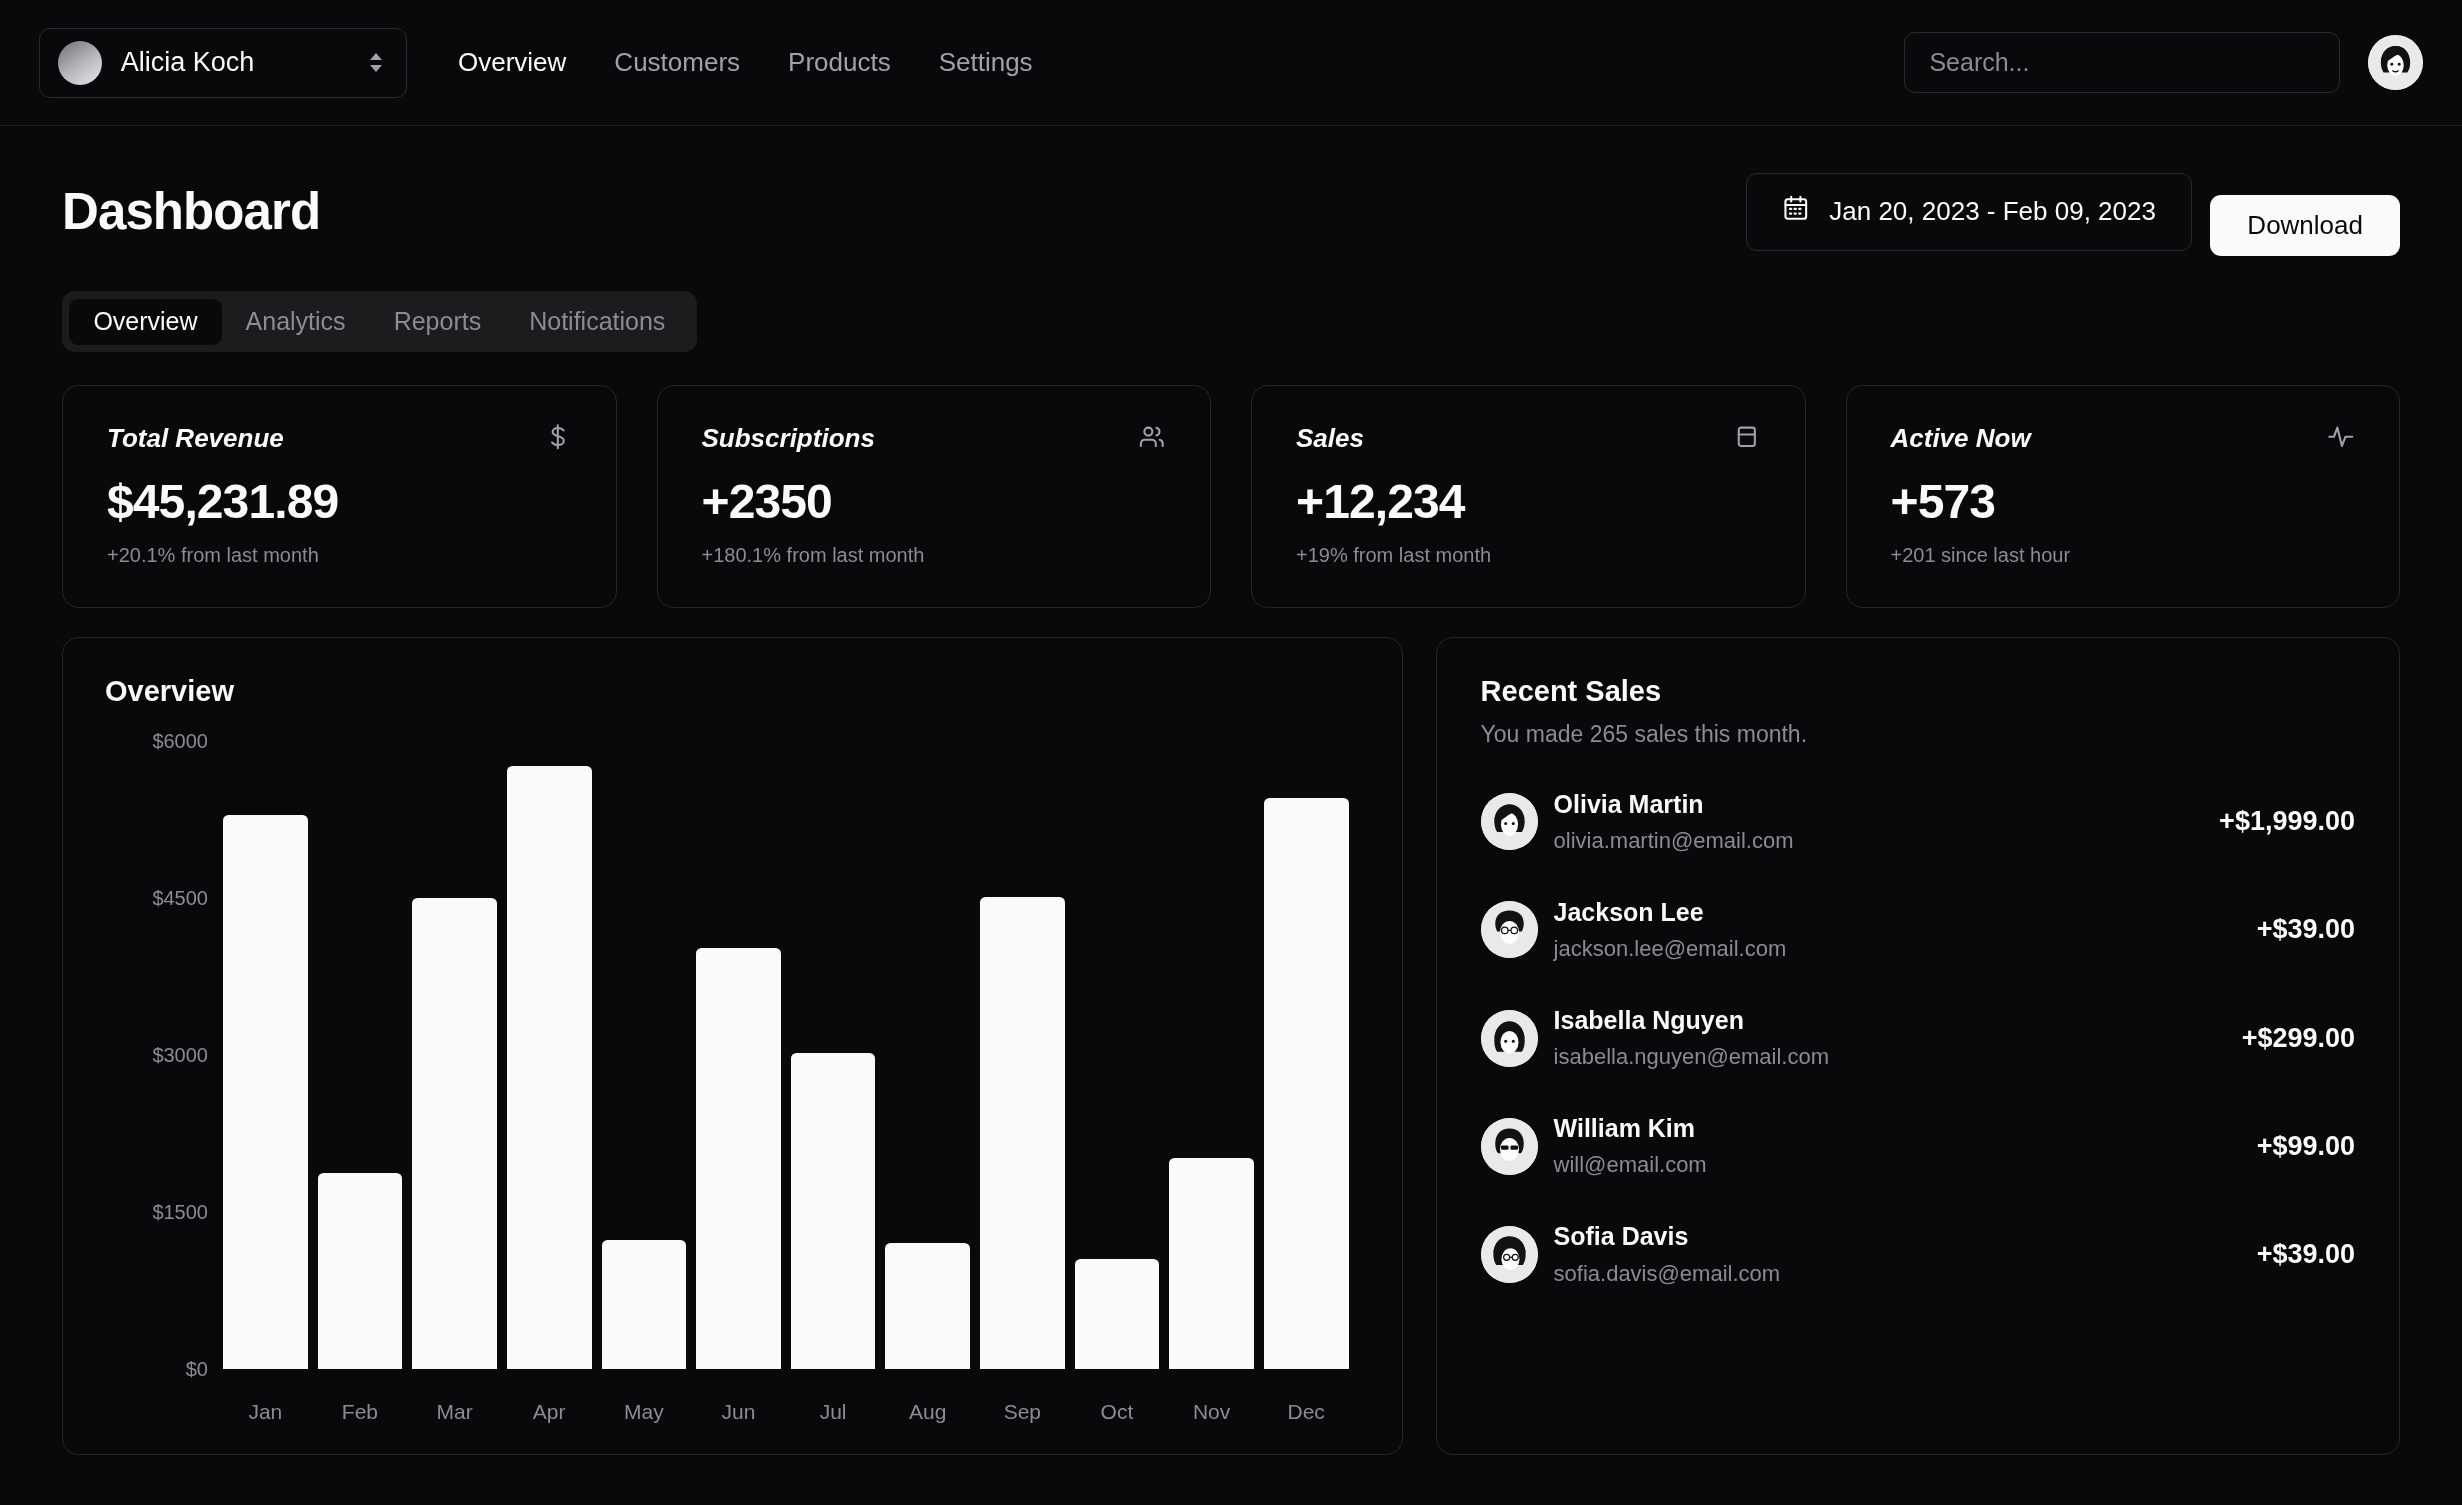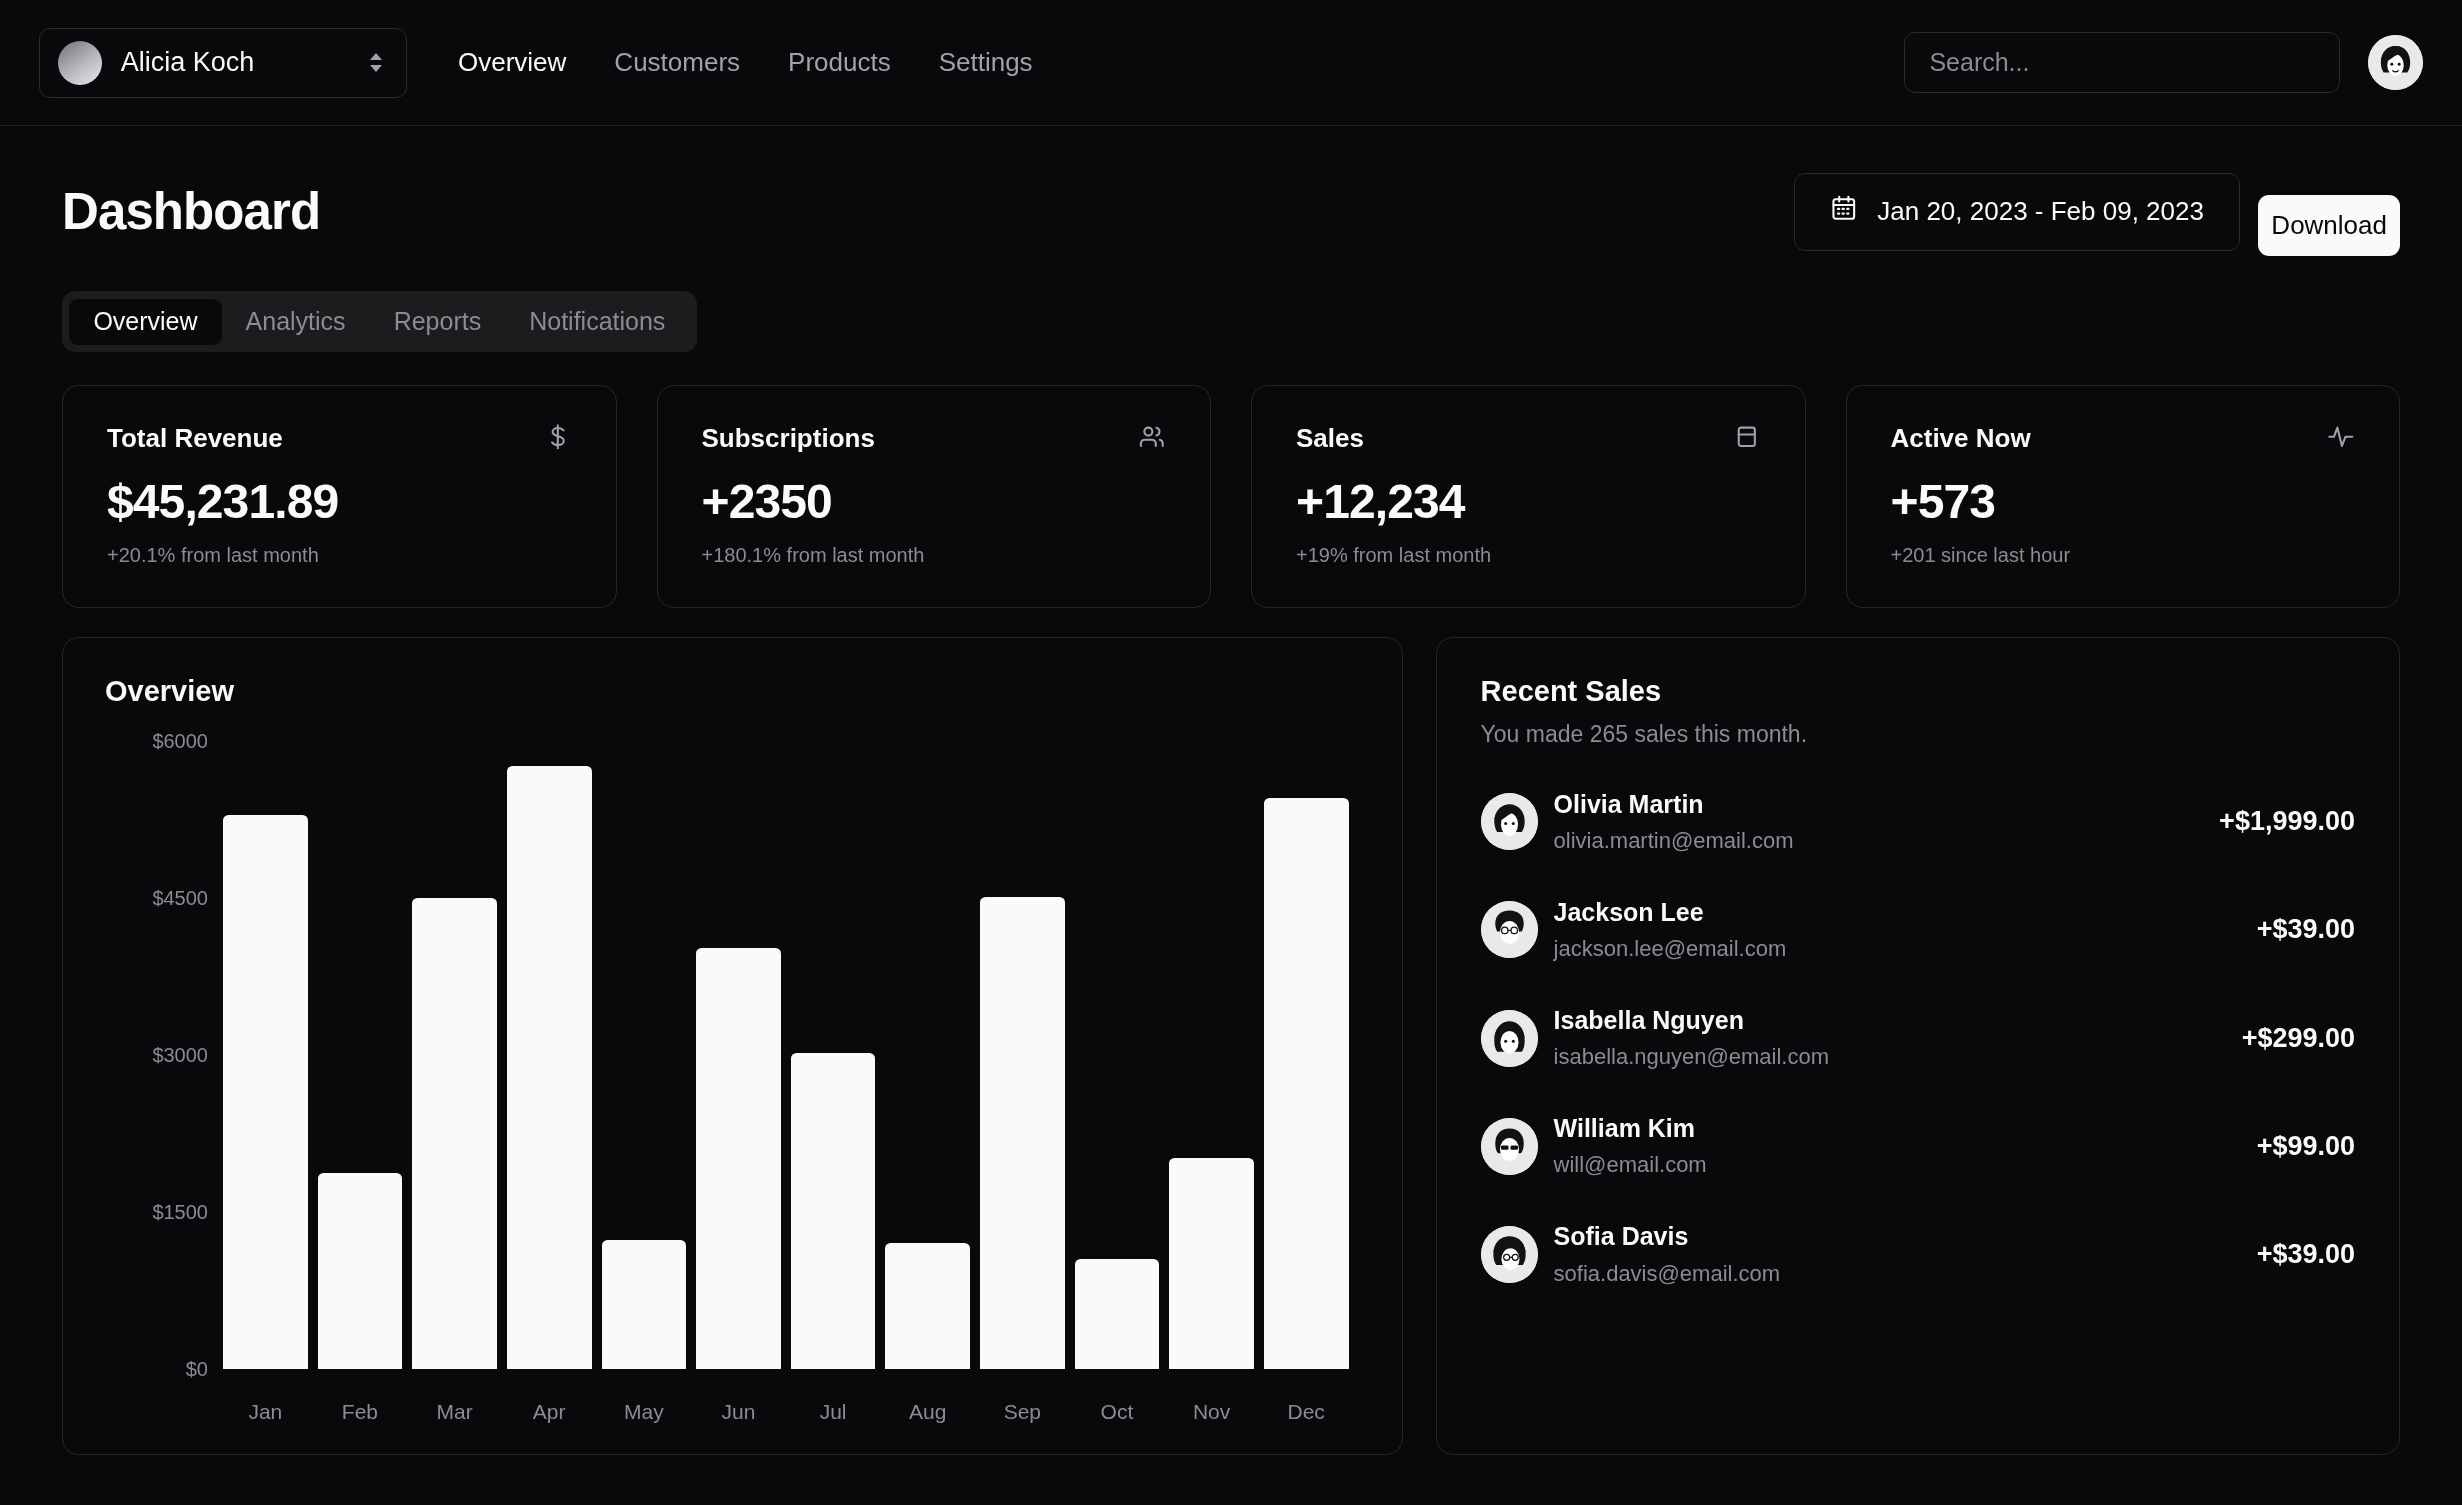--- a/index.html
+++ b/index.html
@@ -69,21 +69,21 @@
   .page-title { font-size: 51px; font-weight: bold; letter-spacing: -0.9px; }
   .page-head-actions { margin-left: auto; display: flex; align-items: center; gap: 18.4px; }
   .daterange {
     display: flex; align-items: center; gap: 20px;
     border: 0.9px solid #2a2a2e; border-radius: 11px;
     height: 78px; padding: 0 35px; font-size: 26px; color: #fafafa;
   }
   .btn-download {
     background: #fafafa; color: #09090b;
     border: none; border-radius: 11px;
-    height: 61px; padding: 0 13px;
+    height: 61px; padding: 0 37px;
     font-size: 26px; font-family: "Liberation Sans", sans-serif;
     cursor: pointer;
     margin-top: 28px;
   }
 
   
   .tabs {
     margin-top: 35px;
     display: inline-flex; align-items: center; gap: 0;
     background: #1c1c1f; border-radius: 13px; padding: 7.4px;
@@ -96,21 +96,21 @@
     background: transparent; border: none;
     font-family: "Liberation Sans", sans-serif;
   }
   .tab.active { background: #09090b; color: #fafafa; }
 
   
   .stats { display: grid; grid-template-columns: repeat(4, 1fr); gap: 40px; margin-top: 33px; }
   .card { border: 0.9px solid #27272a; border-radius: 16.5px; background: #09090b; }
   .stat-card { padding: 37px 44px 40px 44px; }
   .stat-top { display: flex; align-items: flex-start; }
-  .stat-label { font-size: 26px; font-weight: bold; color: #fafafa; }
+  .stat-label { font-size: 26px; font-weight: bold; color: #fafafa; font-style: italic; }
   .stat-icon { margin-left: auto; color: #a1a1aa; display: flex; }
   .stat-value { font-size: 48px; font-weight: bold; letter-spacing: -0.9px; margin-top: 20px; }
   .stat-sub { font-size: 20px; color: #8b8b93; margin-top: 14.7px; }
 
   
   .lower { display: grid; grid-template-columns: 1.39fr 1fr; gap: 33px; margin-top: 29px; }
   .panel-title { font-size: 29px; font-weight: bold; }
   .panel-sub { font-size: 23px; color: #8b8b93; margin-top: 13px; }
 
   .overview-card { padding: 37px 42px 37px 42px; height: 818px; }

